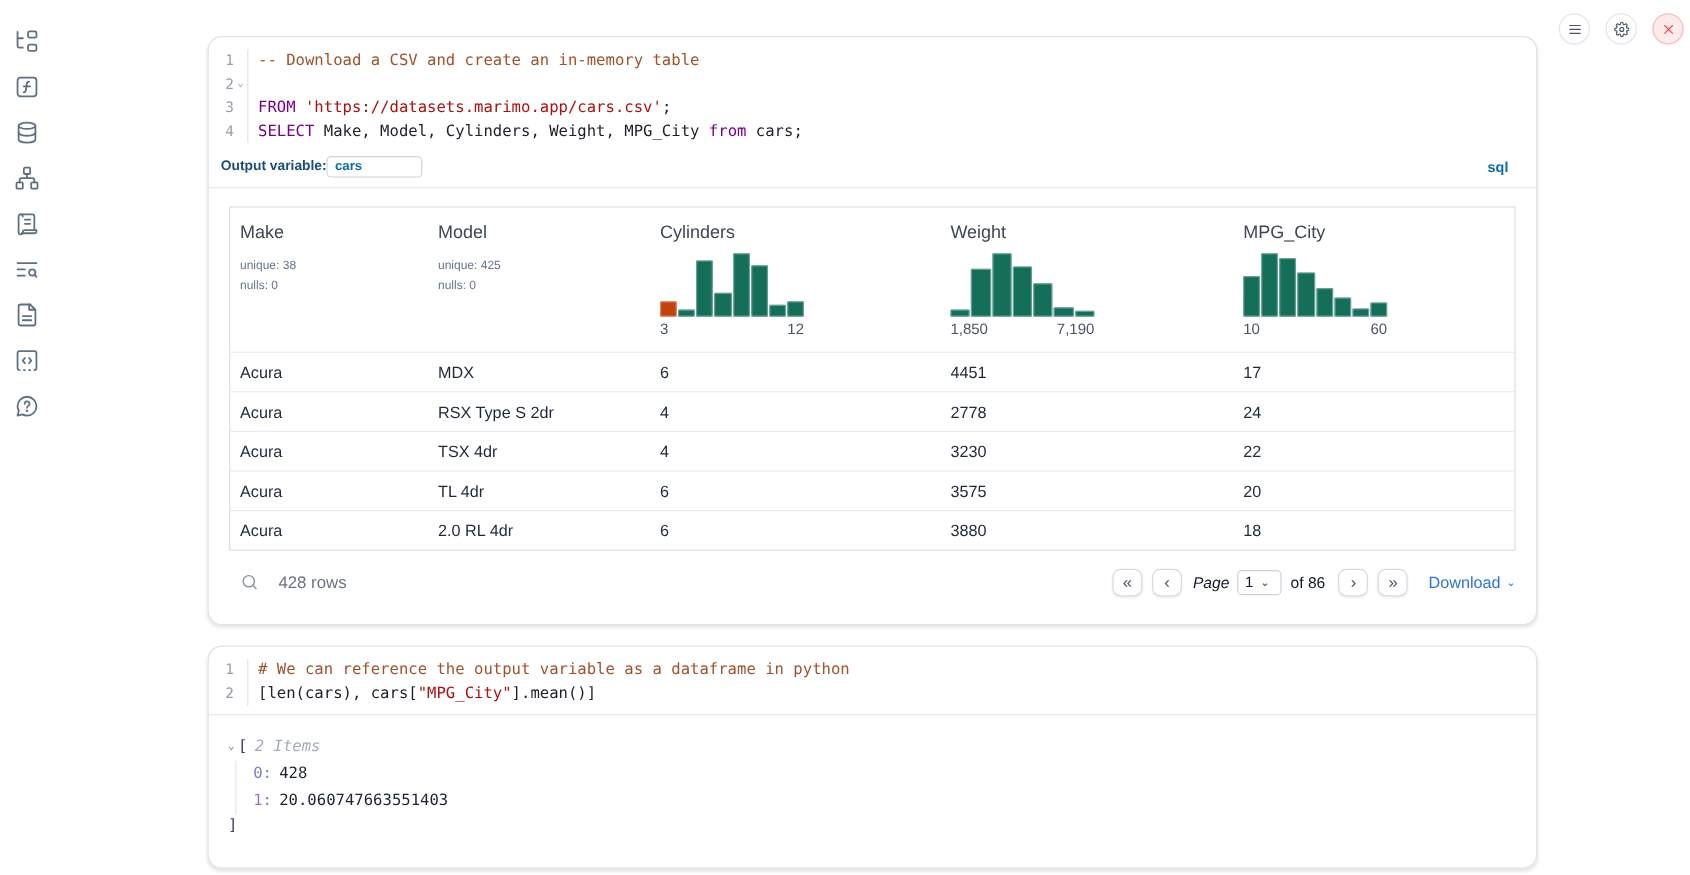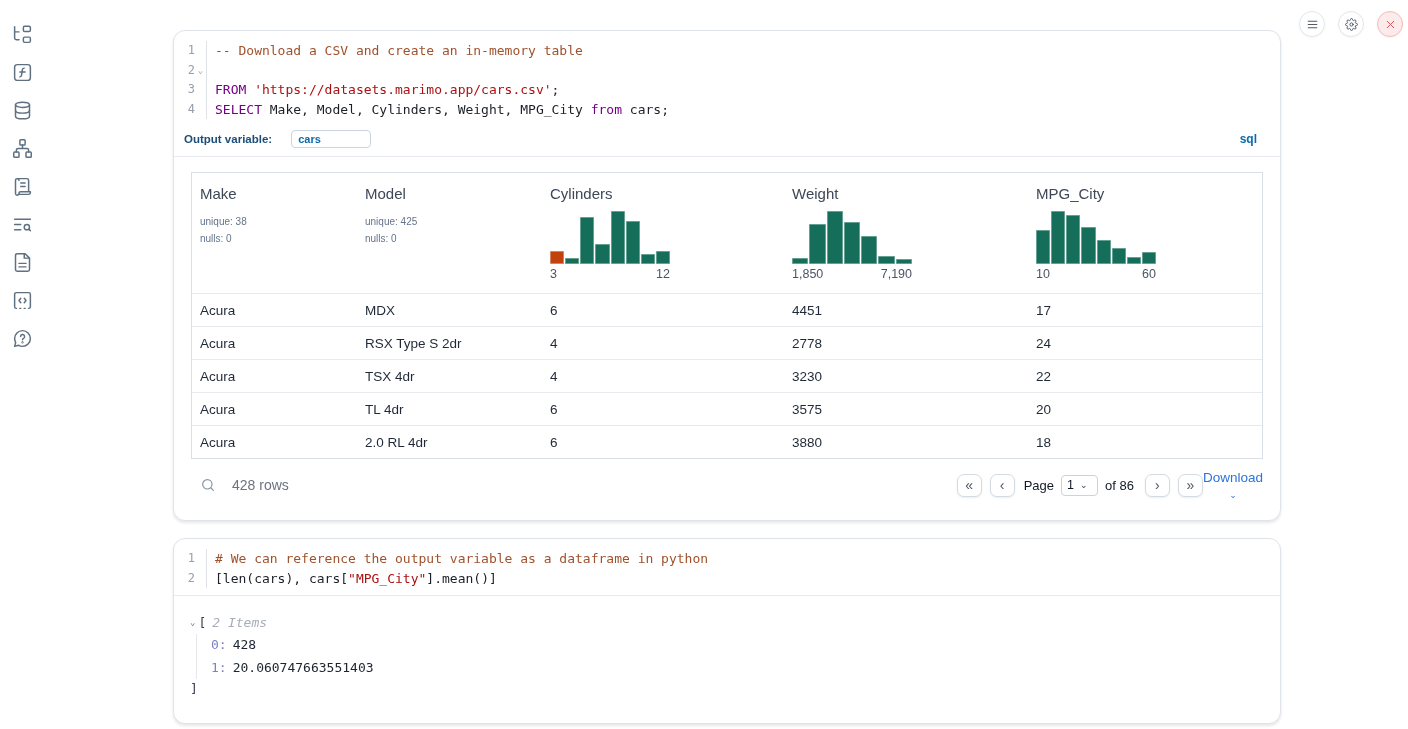--- a/index.html
+++ b/index.html
@@ -37,21 +37,21 @@
   .gutter { flex:0 0 33px; display:flex; justify-content:flex-end; align-items:center;
     border-right:1px solid #dfe3e8; color:#969fab; font-size:12px; }
   .lnum { text-align:right; }
   .fold { width:11px; font-size:9px; color:#9aa3af; text-align:center; cursor:pointer; }
   .code-text { padding-left:8px; white-space:pre; color:#1b1f27; }
   .tok-kw { color:#770088; }
   .tok-str { color:#aa1111; }
   .tok-comment { color:#a0522d; }
 
   
-  .outvar-row { display:flex; align-items:center; height:30px; padding:0 23px 4px 10px; gap:19px; }
+  .outvar-row { display:flex; align-items:center; height:30px; padding:0 23px 4px 10px; gap:0; }
   .outvar-label { font-size:11.5px; font-weight:bold; color:#1c4d7a; }
   .outvar-input { width:80px; height:18px; border:1px solid #cbd5e1; border-radius:4px;
     font-size:11px; font-weight:bold; color:#0b6bab; padding:0 6px;
     font-family:"Liberation Sans", sans-serif; background:#fff; }
   .lang-badge { margin-left:auto; font-size:12px; font-weight:bold; color:#0b6bab; }
 
   .cell-output { border-top:1px solid #e6e9ee; padding:15px 17px 20px 17px; }
 
   
   .data-table { border:1px solid #d9dfe7; border-radius:0; overflow:hidden; }
@@ -70,29 +70,29 @@
 
   
   .tbl-footer { margin-top:11px; display:flex; align-items:center; height:30px; padding-left:9px; }
   .row-count { margin-left:16px; font-size:14px; color:#6b7280; }
   .pager { margin-left:auto; display:flex; align-items:center; }
   .pg-btn { width:25px; height:23px; border:1px solid #d5dbe3; border-radius:7px;
     background:#fff; box-shadow:0 1px 2px rgba(15,23,42,.08); color:#4b5563;
     font-size:14px; line-height:1; display:flex; align-items:center; justify-content:center;
     cursor:pointer; }
   .pg-btn + .pg-btn { margin-left:8px; }
-  .pg-label { font-size:13px; color:#111827; margin:0 7px 0 9px; }
+  .pg-label { font-size:13px; color:#111827; margin:0 7px 0 9px;font-style:italic; }
   .pg-select { height:21px; min-width:37px; border:1px solid #cbd3dd; border-radius:4px;
     background:#fff; display:inline-flex; align-items:center; gap:6px; padding:0 5px;
     font-size:12.5px; color:#111827; cursor:pointer; }
   .pg-select .chev { font-size:9px; color:#374151; }
   .pg-of { font-size:13px; color:#111827; margin:0 11px 0 7px; }
-  .download-link { font-size:13.5px; color:#2e74d6; cursor:pointer;
+  .download-link { margin-left:17px; font-size:13.5px; color:#2e74d6; cursor:pointer;
     display:inline-flex; align-items:center; gap:5px; background:none; border:none;
-    font-family:"Liberation Sans", sans-serif;flex-direction:column; }
+    font-family:"Liberation Sans", sans-serif; }
   .download-link .chev { font-size:9px; }
   .search-icon-btn { background:none; border:none; cursor:pointer; display:flex; padding:0; }
   .search-icon-btn svg { width:16px; height:16px; stroke:#8b94a1; fill:none;
     stroke-width:1.8; stroke-linecap:round; }
 
   
   .py-output { padding:16px 17px 24px 16px; font-family:"DejaVu Sans Mono", monospace;
     font-size:13px; color:#1b2430; }
   .tree-head { display:flex; align-items:center; height:20px; }
   .tree-chev { font-size:9px; color:#6b7280; margin-right:3px; cursor:pointer; }

